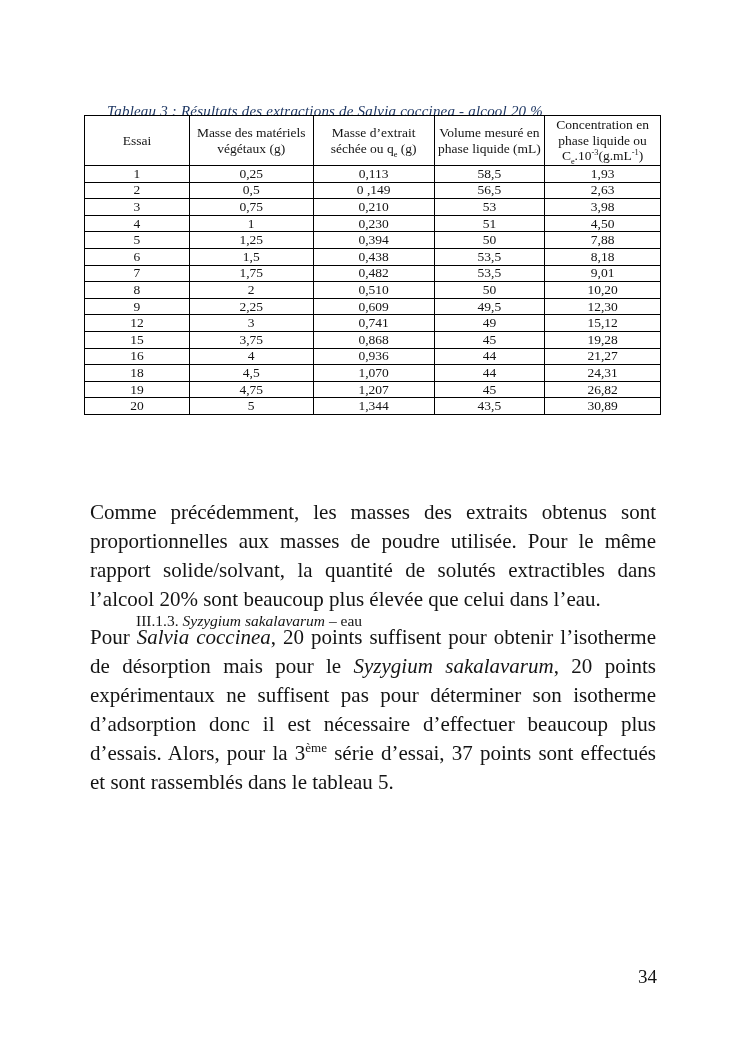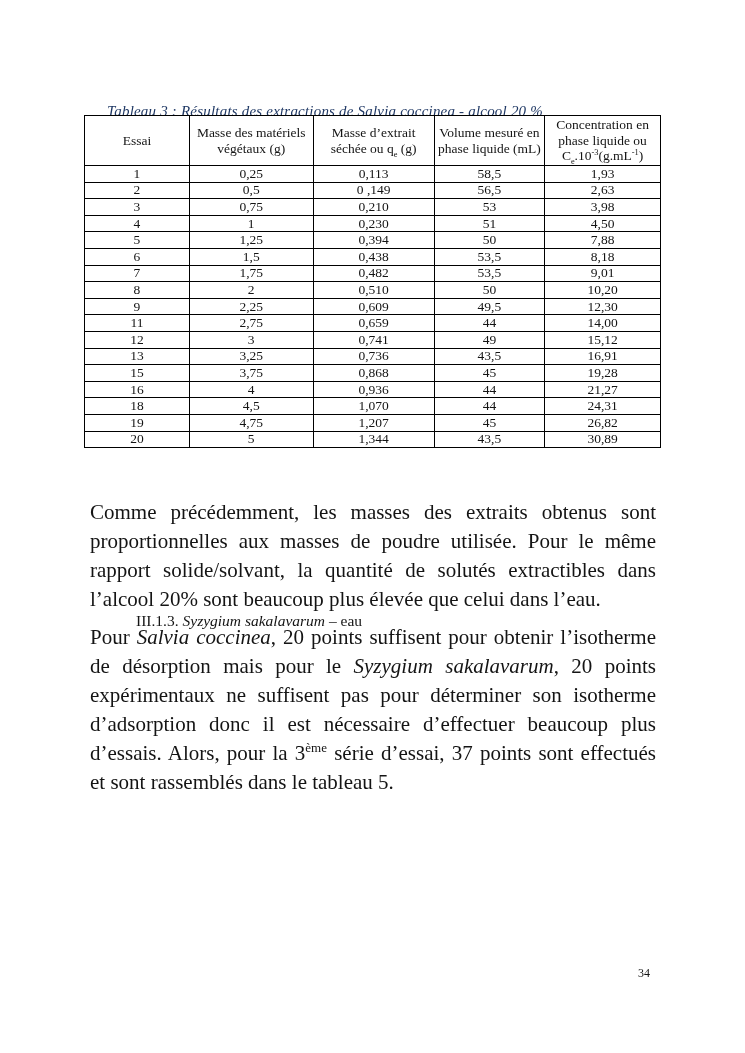--- a/index.html
+++ b/index.html
@@ -65,21 +65,21 @@
     margin: 12px;
     font-size: 15.5px;
     line-height: 29px;
     font-weight: normal;
   }
   .p2 { top: 623px; }
   .page-number {
     position: absolute;
     left: 638px;
     top: 966px;
-    font-size: 12px;
+    font-size: 19px;
   }
   .it { font-style: italic; }
 </style>
 </head>
 <body>
 
 <div class="page">
 
   <p class="caption" style="color: rgb(31, 56, 100);">Tableau 3 : Résultats des extractions de Salvia coccinea - alcool 20 %</p>
 
@@ -158,41 +158,27 @@
           <td>10,20</td>
         </tr>
         <tr>
           <td>9</td>
           <td>2,25</td>
           <td>0,609</td>
           <td>49,5</td>
           <td>12,30</td>
         </tr>
         <tr>
-          <td>11</td>
-          <td>2,75</td>
-          <td>0,659</td>
-          <td>44</td>
-          <td>14,00</td>
-        </tr>
-        <tr>
           <td>12</td>
           <td>3</td>
           <td>0,741</td>
           <td>49</td>
           <td>15,12</td>
         </tr>
         <tr>
-          <td>13</td>
-          <td>3,25</td>
-          <td>0,736</td>
-          <td>43,5</td>
-          <td>16,91</td>
-        </tr>
-        <tr>
           <td>15</td>
           <td>3,75</td>
           <td>0,868</td>
           <td>45</td>
           <td>19,28</td>
         </tr>
         <tr>
           <td>16</td>
           <td>4</td>
           <td>0,936</td>

